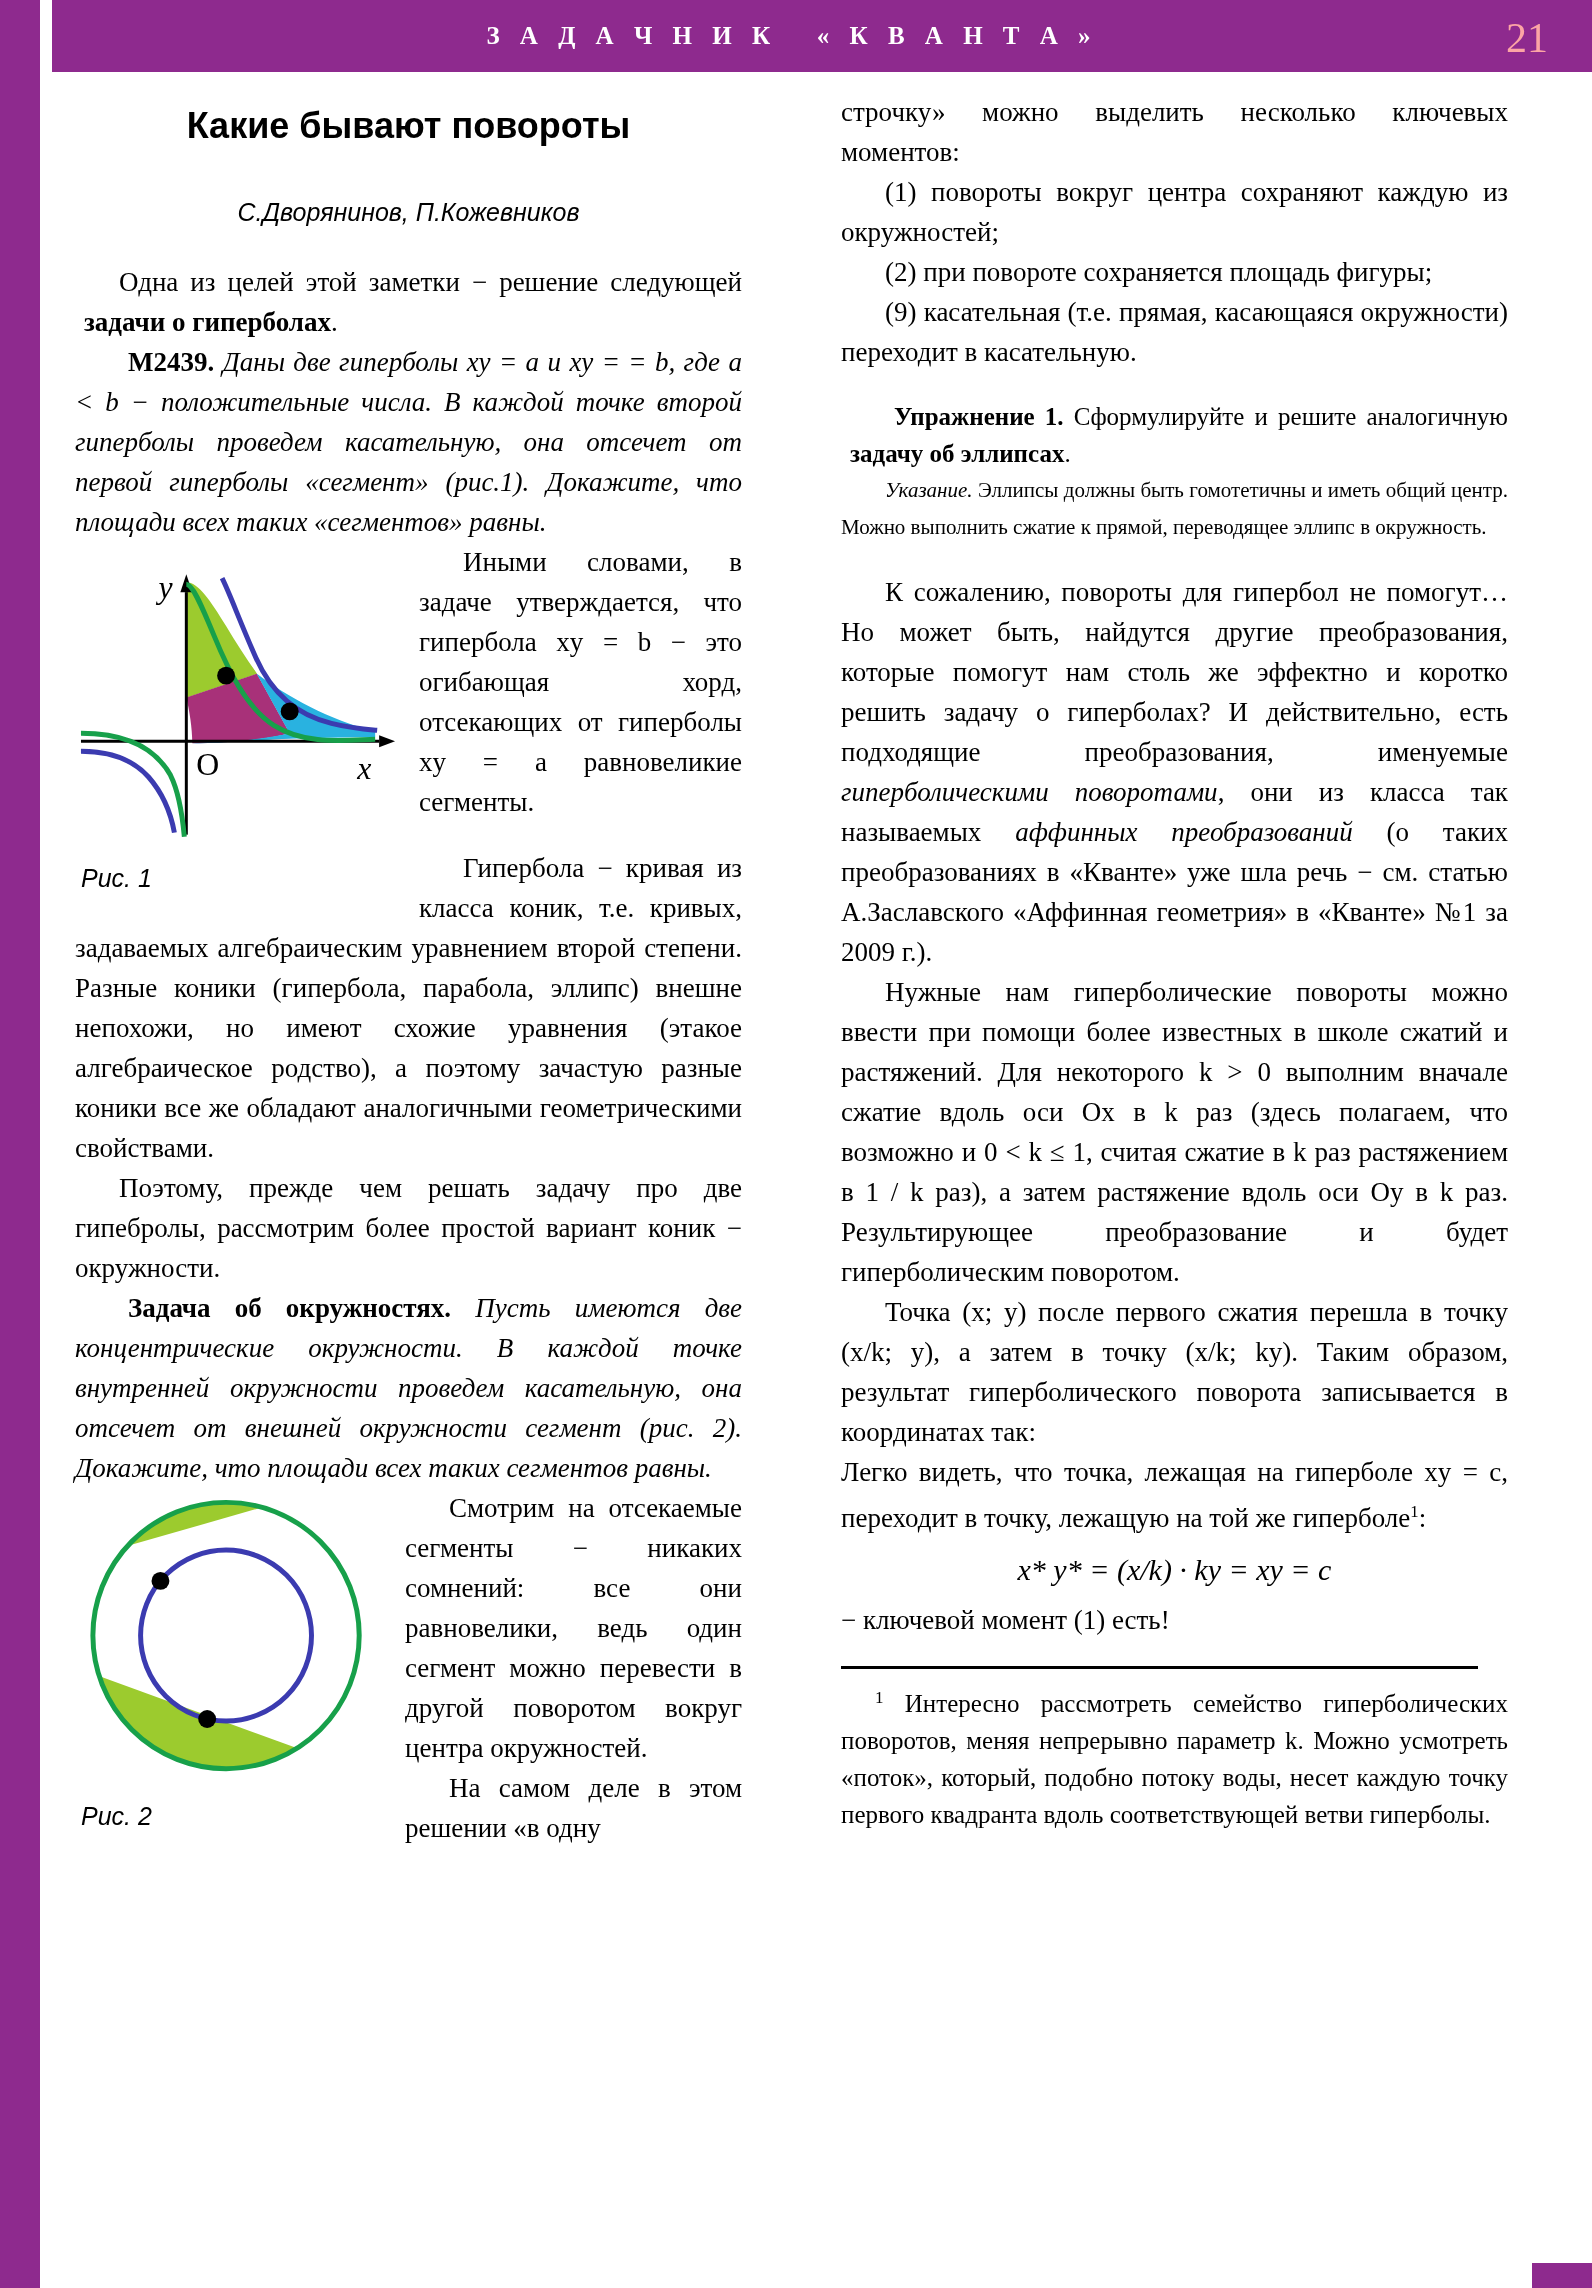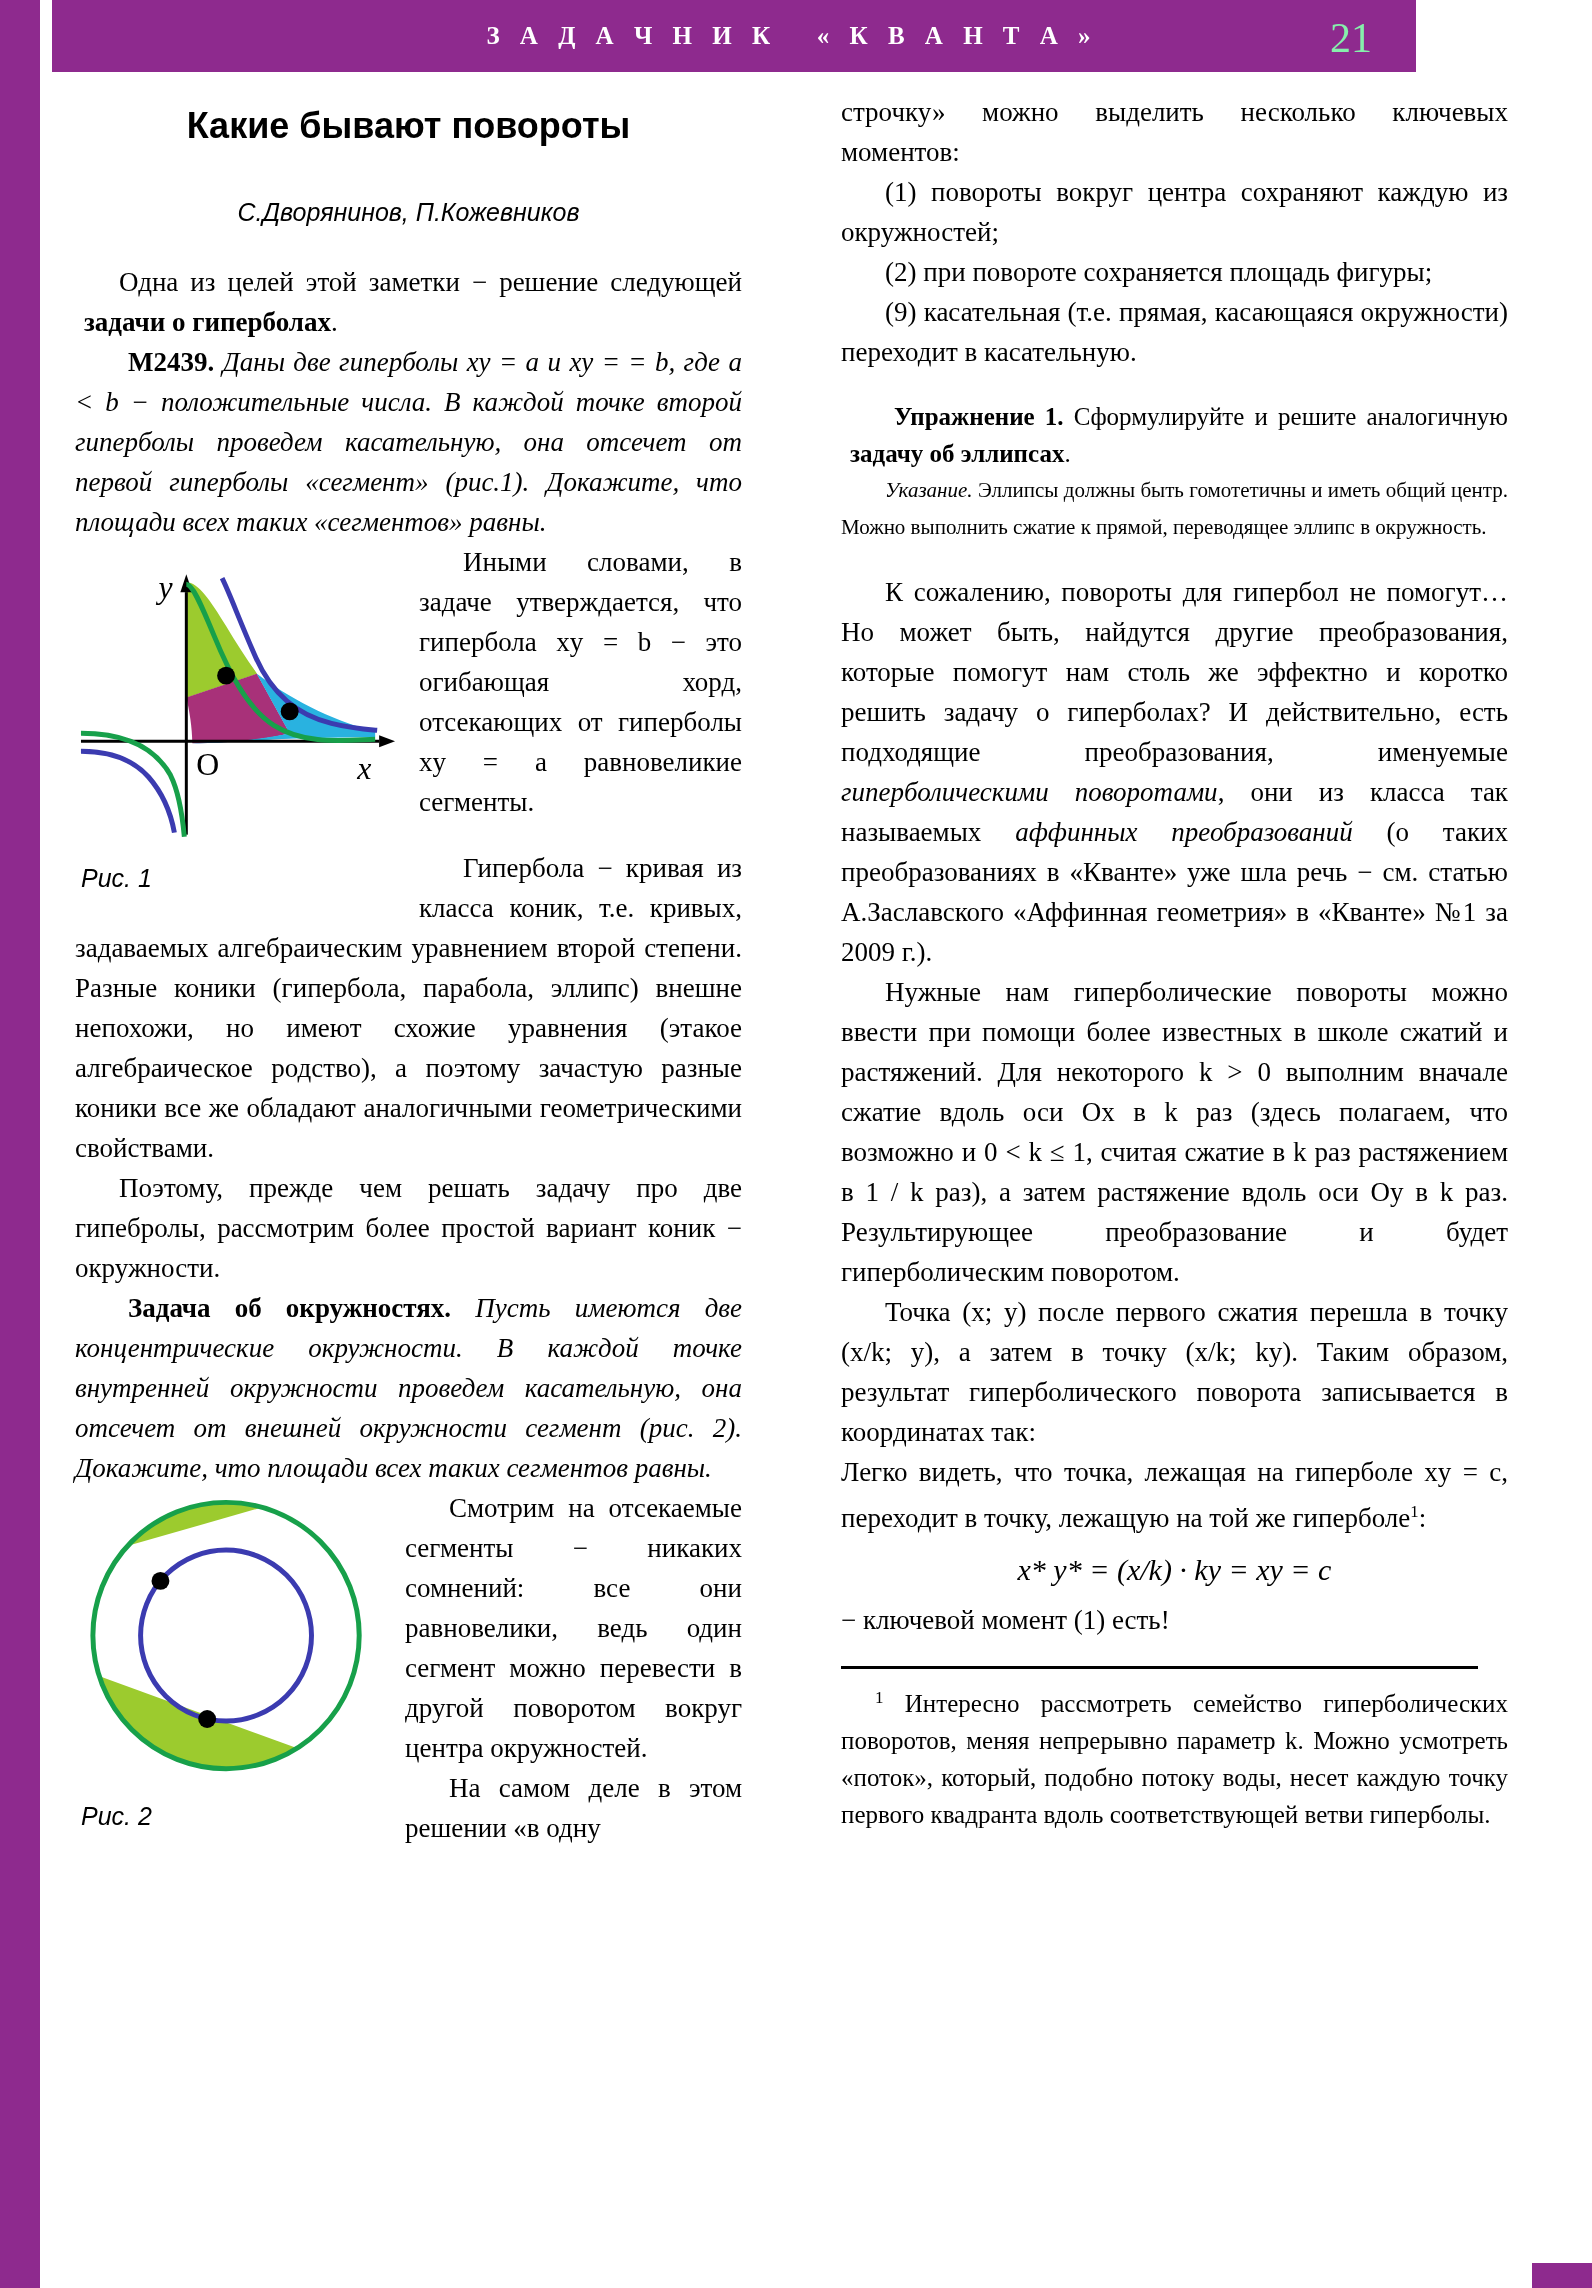--- a/index.html
+++ b/index.html
@@ -14,36 +14,36 @@
   .spine{
     position:absolute;left:0;top:0;width:52px;height:2289px;
     background:#8e2a8e;
   }
   .spine-inner{
     position:absolute;left:40px;top:0;width:12px;height:2289px;
     background:#ffffff;
   }
   
   .header{
-    position:absolute;left:52px;top:0;width:1364px;height:72px;
+    position:absolute;left:52px;top:0;width:1540px;height:72px;
     background:#8e2a8e;
     text-align:center;
   }
   .header-title{
     position:absolute;left:0;top:0;width:1540px;height:72px;
     display:flex;align-items:center;justify-content:center;
     color:#ffffff;
     font-family:"Liberation Serif", serif;
     font-size:25px;font-weight:700;letter-spacing:7px;
     padding-right:60px;box-sizing:border-box;
     white-space:pre;
   }
   .page-number{
     position:absolute;right:44px;top:14px;
-    color:#86efac;font-size:42px;font-weight:400;
+    color:#fca5a5;font-size:42px;font-weight:400;
     font-family:"Liberation Serif", serif;
   }
   .header-underline{
     position:absolute;left:52px;top:72px;width:1540px;height:5px;
     background:#ffffff;
   }
   
   .bottom-purple{
     position:absolute;left:1532px;bottom:0px;width:60px;height:26px;
     background:#8e2a8e;

